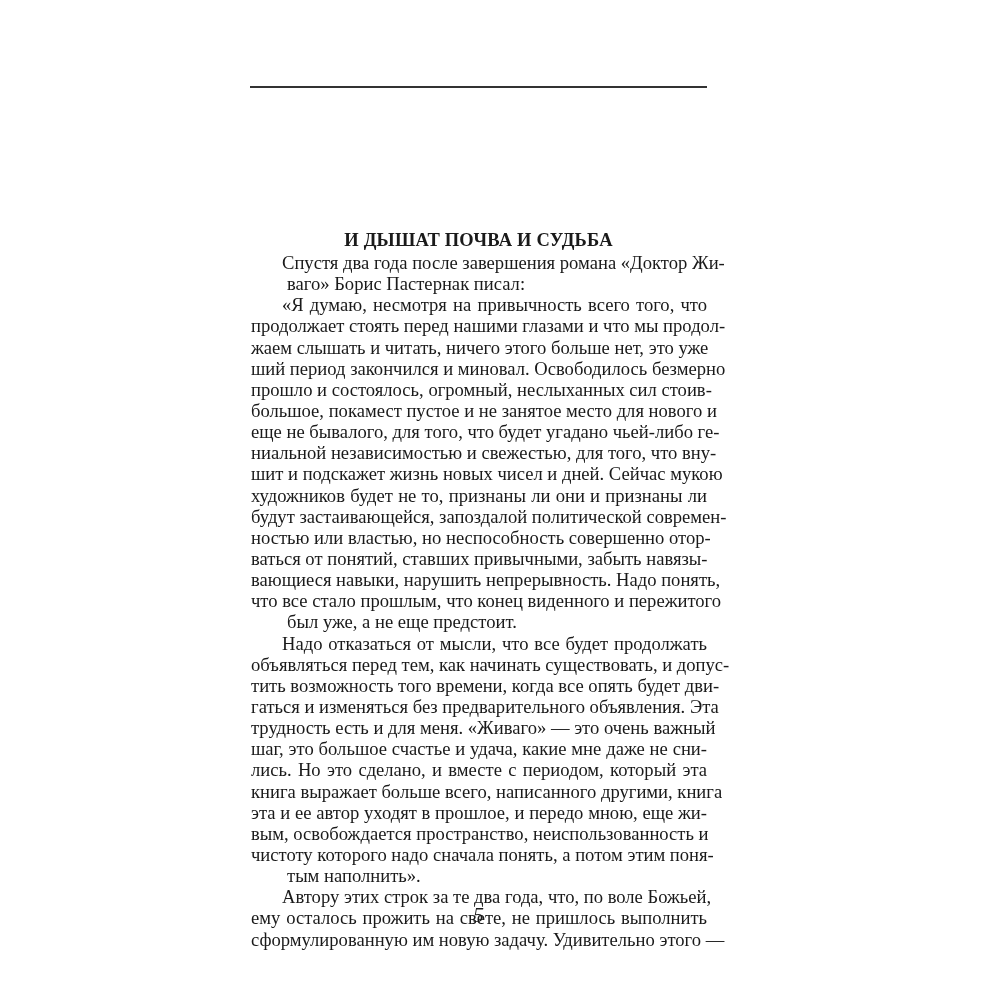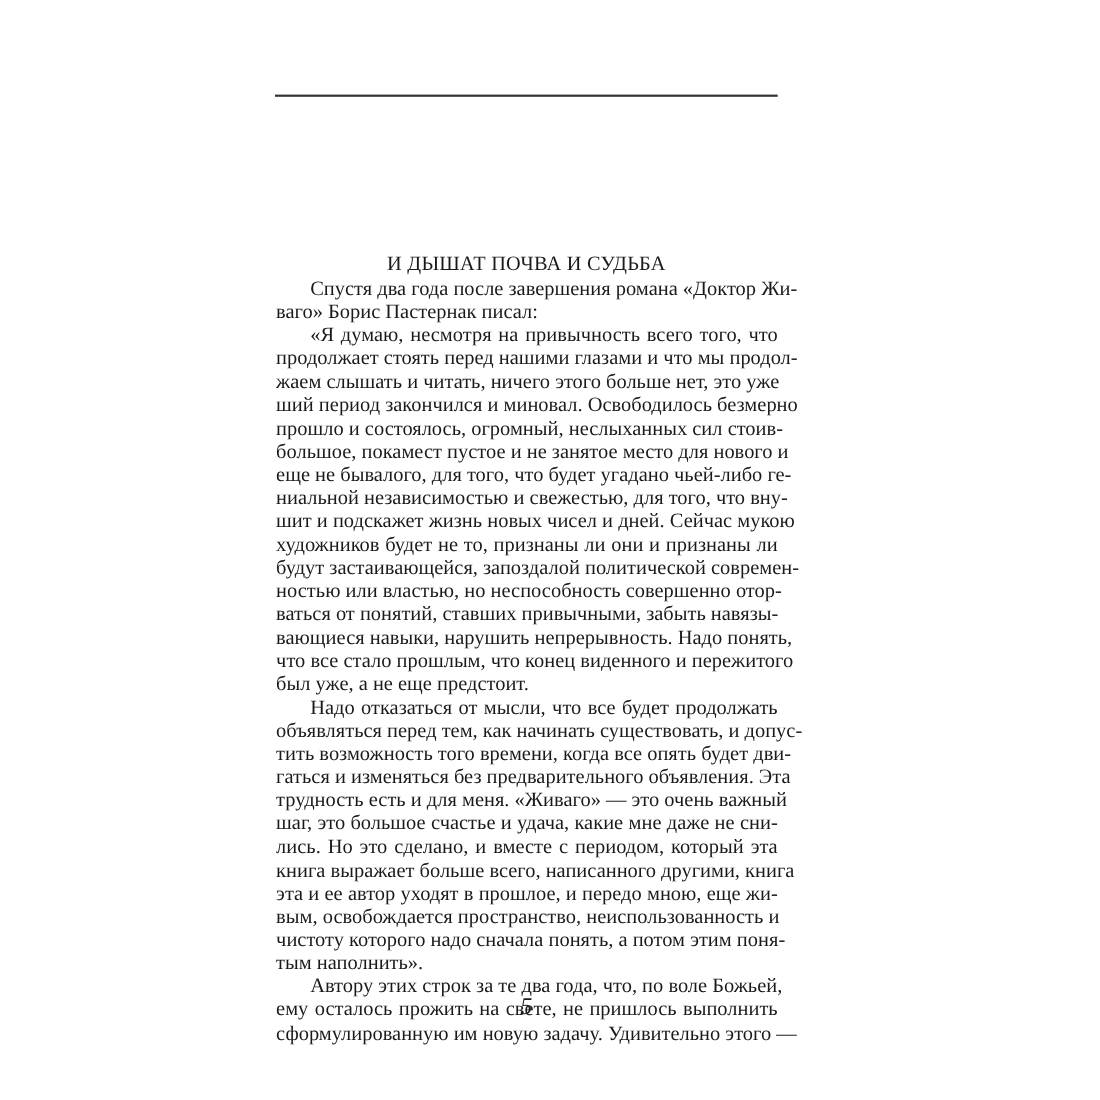--- a/index.html
+++ b/index.html
@@ -1,24 +1,24 @@
 <!DOCTYPE html>
 <html><head>
 <meta charset="utf-8">
 <style>
   html, body { margin: 0; padding: 0; background: #ffffff; }
   body { width: 1000px; height: 1000px; position: relative; overflow: hidden;
          font-family: "Liberation Serif", "DejaVu Serif", serif; color: #1a1a1a; }
   .rule { position: absolute; left: 250px; top: 86px; width: 457px; height: 2px; background: #333; }
   .title { position: absolute; left: 250px; top: 230px; width: 457px; text-align: center;
-           font-weight: normal; font-size: 18.5px; letter-spacing: 0.2px; }
+           font-weight: bold; font-size: 18.5px; letter-spacing: 0.2px; }
   .body { position: absolute; left: 251px; top: 252px; width: 456px; font-size: 18.6px; }
   .line { height: 21.15px; line-height: 21.15px; white-space: nowrap;
           text-align: justify; text-align-last: justify; }
-  .line.last { text-align-last: left; }
+  .line.last { text-align-last: left; margin-left: 36px; }
   .line.indent { padding-left: 31px; }
   .pagenum { position: absolute; left: 250px; top: 902px; width: 457px; text-align: center;
              font-style: italic; font-size: 22px; }
 </style>
 </head>
 <body>
 
 <div class="rule"></div>
 
 <div class="title">И ДЫШАТ ПОЧВА И СУДЬБА</div>

